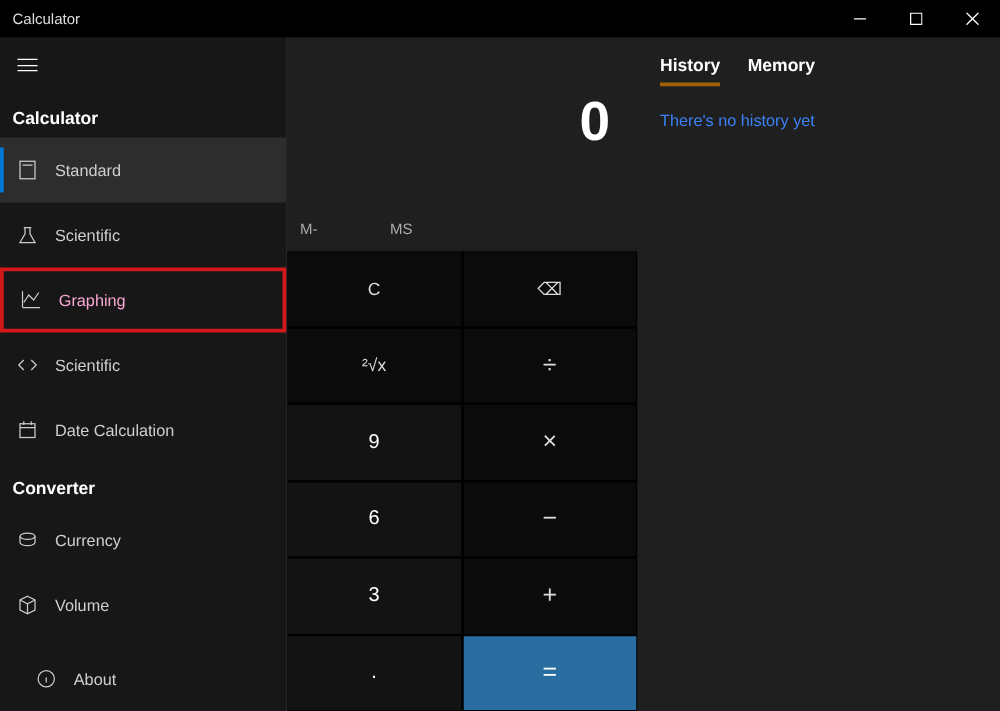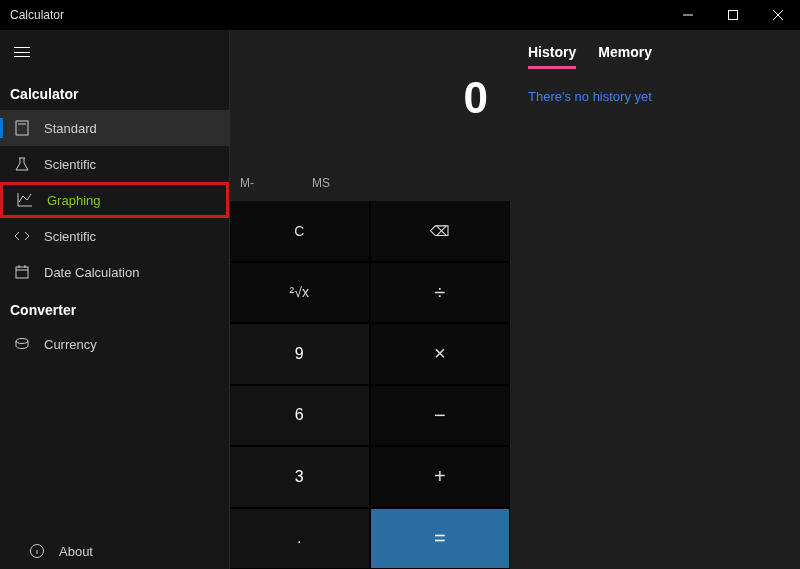--- a/index.html
+++ b/index.html
@@ -7,39 +7,39 @@
 .titlebar { height:30px; background:#000; display:flex; align-items:center; padding-left:10px; font-size:12px; color:#ddd; }
 .titlebar .spacer { flex:1; }
 .winbtn { width:45px; height:30px; display:flex; align-items:center; justify-content:center; color:#fff; }
 .winbtn svg { width:10px; height:10px; }
 .main { display:flex; height:calc(100% - 30px); }
 .sidebar { width:230px; background:#171717; border-right:1px solid #2a2a2a; display:flex; flex-direction:column; }
 .hamb { width:44px; height:44px; display:flex; align-items:center; justify-content:center; }
 .hamb-lines { width:16px; height:10px; display:flex; flex-direction:column; justify-content:space-between; }
 .hamb-lines span { height:1px; background:#fff; }
 .section-head { font-weight:600; font-size:14px; padding:12px 10px 8px; color:#fff; }
-.sbitem { height:36px; display:flex; align-items:center; padding:0 12px; font-size:13px; color:#cfcfcf; position:relative; }
+.sbitem { height:52px; display:flex; align-items:center; padding:0 12px; font-size:13px; color:#cfcfcf; position:relative; }
 .sbitem.sel { background:#2d2d2d; }
 .sbitem.sel::before { content:""; position:absolute; left:0; top:8px; bottom:8px; width:3px; background:#0078d4; }
-.sbitem.highlight { border:3px solid #d21919; color:#84cc16; }
+.sbitem.highlight { border:3px solid #d21919; color:#f9a8d4; }
 .sbicon { width:20px; display:inline-flex; align-items:center; justify-content:center; margin-right:12px; color:#ccc; }
 .sbicon svg { width:16px; height:16px; stroke:#ccc; fill:none; stroke-width:1; }
 .sidebar .bottom { margin-top:auto;margin-left:15px; }
 .center { width:280px; background:#1f1f1f; display:flex; flex-direction:column; }
 .display { height:135px; display:flex; align-items:center; justify-content:flex-end; padding-right:22px; font-size:44px; font-weight:600; }
 .memrow { height:36px; display:flex; align-items:center; gap:58px; padding-left:10px; font-size:12px; color:#aaa; }
 .keypad { flex:1; display:grid; grid-template-columns:1fr 1fr; grid-auto-rows:1fr; gap:2px; padding:0 1px 1px 0; background:#000; }
 .key { background:#131313; display:flex; align-items:center; justify-content:center; font-size:16px; color:#fff; }
 .key.light { background:#0b0b0b; color:#ddd; font-weight:300; font-size:14px; }
 .key.op { font-size:20px; }
 .key.eq { background:#2a6da0; }
 .right { flex:1; background:#1f1f1f; padding:14px 18px; }
 .tabs { display:flex; gap:22px; margin-bottom:20px; font-size:14px; font-weight:600; }
 .tab { padding-bottom:6px; color:#fff; }
-.tab.active { border-bottom:3px solid #ec4899; }
+.tab.active { border-bottom:3px solid #a16207; }
 .empty { font-size:13px; color:#3b82f6; }
 </style>
 </head>
 <body>
 
 <div class="titlebar">
   <span>Calculator</span>
   <span class="spacer"></span>
   <div class="winbtn">
       <svg viewBox="0 0 10 10">
@@ -132,20 +132,29 @@
     <div class="sbitem">
       <span class="sbicon">
           <svg viewBox="0 0 16 16">
             <ellipse cx="8" cy="5" rx="6" ry="2.5"></ellipse>
             <path d="M2 5v5c0 1.4 2.7 2.5 6 2.5s6-1.1 6-2.5V5"></path>
           </svg>
         </span>
       <span>Currency</span>
     </div>
 
+    <div class="sbitem">
+      <span class="sbicon">
+          <svg viewBox="0 0 16 16">
+            <path d="M8 1l6 3v8l-6 3-6-3V4z"></path>
+            <path d="M2 4l6 3 6-3M8 7v8"></path>
+          </svg>
+        </span>
+      <span>Volume</span>
+    </div>
 
 
 
 
     <div class="bottom">
       <div class="sbitem">
         <span class="sbicon">
             <svg viewBox="0 0 16 16">
               <circle cx="8" cy="8" r="6.5"></circle>
               <line x1="8" y1="7" x2="8" y2="11"></line>

